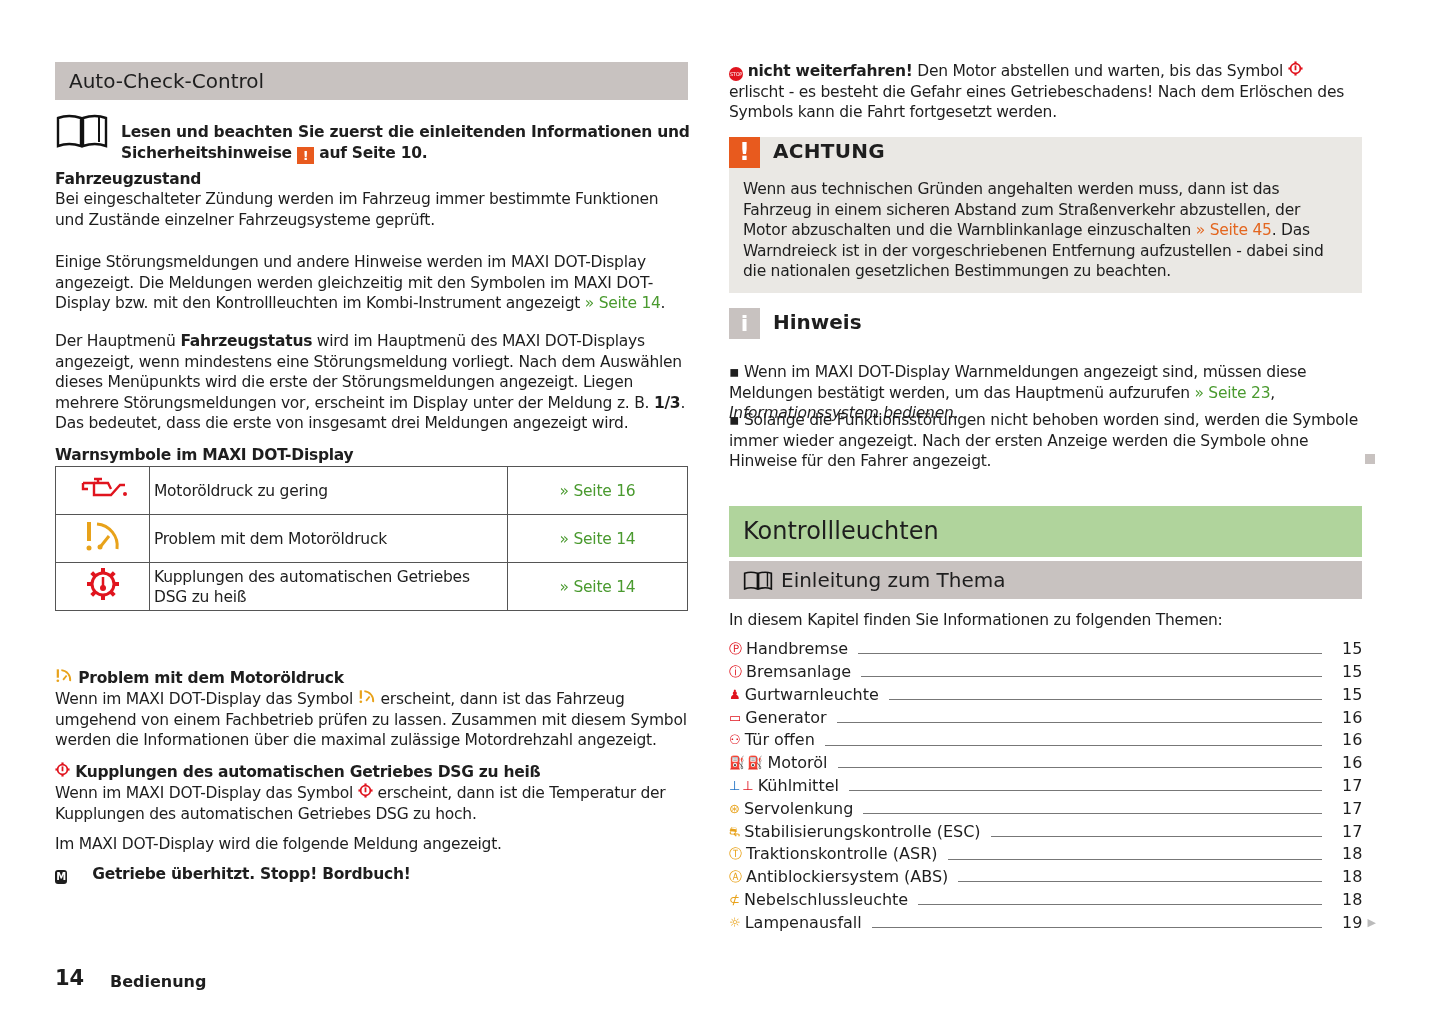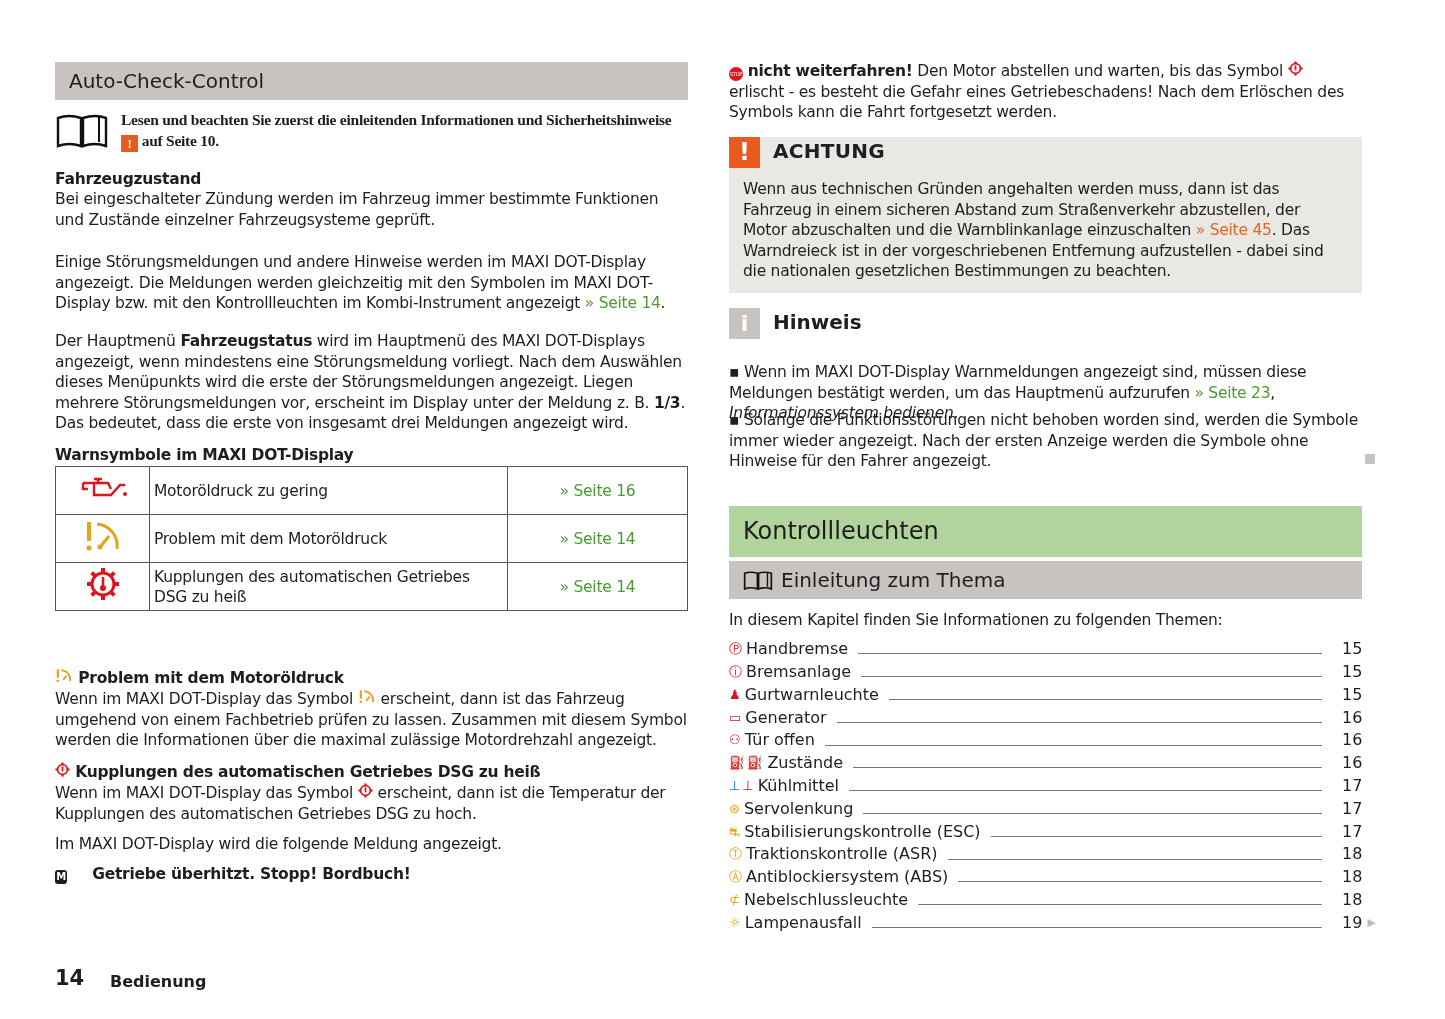--- a/index.html
+++ b/index.html
@@ -12,21 +12,21 @@
   .sec-head { position: absolute; left: 0; width: 633px; background: #c8c2c0; font-size: 20px; padding-left: 14px; display: flex; align-items: center; }
   .green-head { background: #b0d49c; font-size: 24px; }
   .p { position: absolute; left: 0; width: 633px; letter-spacing: -0.25px; }
   .bold { font-weight: bold; }
   .link-green { color: #4a9a2f; }
   .link-orange { color: #e3661f; }
   .ital { font-style: italic; }
 
   .intro { position: absolute; left: 0; top: 110px; width: 633px; height: 44px; }
   .intro .book { position: absolute; left: 0; top: 2px; }
-  .intro .txt { position: absolute; left: 66px; top: 0; font-weight: bold; width: 570px; letter-spacing: -0.25px; font-family: Liberation Serif, serif; }
+  .intro .txt { position: absolute; left: 66px; top: 12px; font-weight: bold; width: 570px; letter-spacing: -0.25px; }
   .excl-small { display: inline-block; width: 17px; height: 17px; background: #e85a1e; color: #fff; font-weight: bold; text-align: center; line-height: 17px; font-size: 13px; vertical-align: -2px; }
 
   table.warn { position: absolute; left: 0; top: 466px; width: 633px; border-collapse: collapse; border: 1.5px solid #333; }
   table.warn td { border: 1px solid #555; height: 48px; font-size: 15.5px; letter-spacing: -0.25px; line-height: 20px; }
   table.warn td.ic { width: 94px; text-align: center; vertical-align: middle; }
   table.warn td.desc { padding-left: 4px; width: 358px; }
   table.warn td.ref { text-align: center; color: #4a9a2f; }
 
   .achtung { position: absolute; left: 0; top: 137px; width: 633px; height: 156px; background: #eae8e4; }
   .achtung .badge { position: absolute; left: 0; top: 0; width: 31px; height: 31px; background: #e85a1e; color: #fff; font-weight: bold; font-size: 24px; text-align: center; line-height: 31px; }
@@ -287,21 +287,21 @@
         </span>
         <span class="label">Tür offen</span>
         <span class="leader"></span>
         <span class="pg">16</span>
       </div>
       <div class="toc-row">
         <span class="icons">
           <span style="color: rgb(224, 20, 30); font-size: 13px;">⛽</span>
           <span style="color: rgb(232, 162, 26); font-size: 13px;">⛽</span>
         </span>
-        <span class="label">Zustände</span>
+        <span class="label">Motoröl</span>
         <span class="leader"></span>
         <span class="pg">16</span>
       </div>
       <div class="toc-row">
         <span class="icons">
           <span style="color: rgb(29, 111, 196); font-size: 13px;">⊥</span>
           <span style="color: rgb(224, 20, 30); font-size: 13px;">⊥</span>
         </span>
         <span class="label">Kühlmittel</span>
         <span class="leader"></span>

